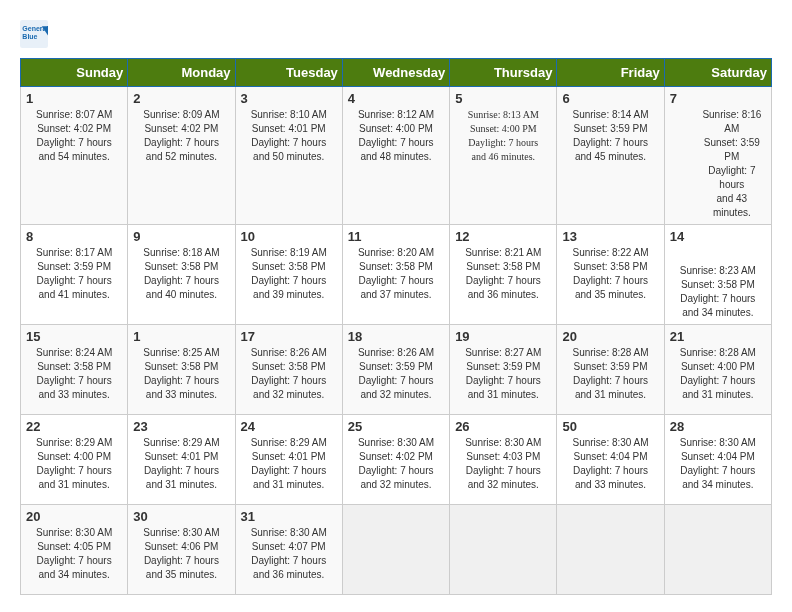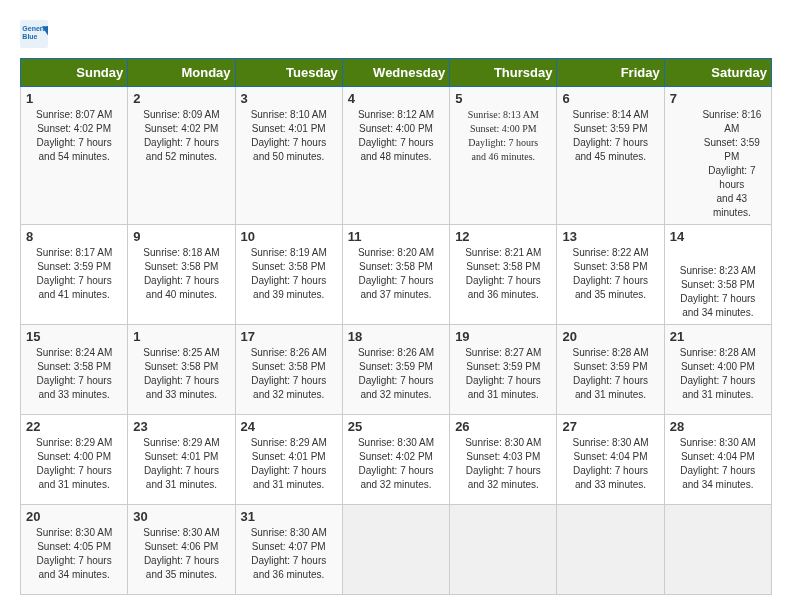--- a/index.html
+++ b/index.html
@@ -308,21 +308,21 @@
 and 32 minutes.</div>
         </td>
         <td>
           <span class="day-number">26</span>
           <div class="day-info" style="white-space: pre-line;">Sunrise: 8:30 AM
 Sunset: 4:03 PM
 Daylight: 7 hours
 and 32 minutes.</div>
         </td>
         <td>
-          <span class="day-number">27</span>
+          <span class="day-number">50</span>
           <div class="day-info" style="white-space: pre-line;">Sunrise: 8:30 AM
 Sunset: 4:04 PM
 Daylight: 7 hours
 and 33 minutes.</div>
         </td>
         <td>
           <span class="day-number">28</span>
           <div class="day-info" style="white-space: pre-line;">Sunrise: 8:30 AM
 Sunset: 4:04 PM
 Daylight: 7 hours

